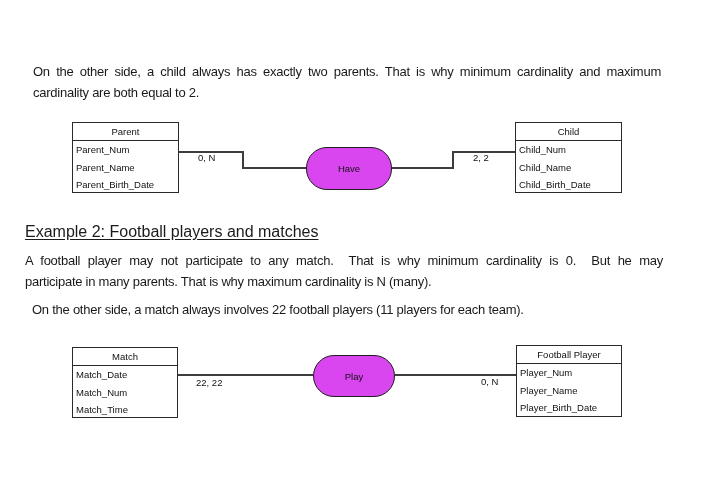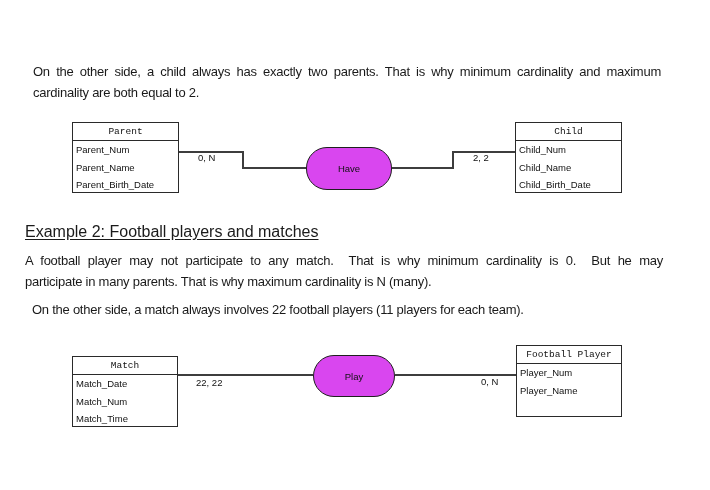--- a/index.html
+++ b/index.html
@@ -18,21 +18,21 @@
   .textblock .line.just { text-align: justify; text-align-last: justify; }
   .heading { position: absolute; font-size: 16px; line-height: 21px; letter-spacing: 0px;
              text-decoration: underline; text-underline-offset: 2px; }
   
   .entity {
     position: absolute; background: #ffffff; border: 1.2px solid #2a2a2a;
     box-sizing: border-box; z-index: 2; font-size: 9.5px; color: #111;
   }
   .entity .etitle {
     height: 18px; border-bottom: 1.2px solid #2a2a2a; box-sizing: border-box;
-    display: flex; align-items: center; justify-content: center; font-family: Liberation Mono, monospace;
+    display: flex; align-items: center; justify-content: center;
   }
   .entity .erow {
     height: 17.6px; display: flex; align-items: center; padding-left: 3px;
   }
   .rel {
     position: absolute; background: #d946ef; border: 1.5px solid #1f1f1f;
     border-radius: 21px; box-sizing: border-box; z-index: 2;
     display: flex; align-items: center; justify-content: center;
     font-size: 9.5px; color: #111;
   }
@@ -85,28 +85,29 @@
   <div class="textblock" style="left:32px; top:299px; width:640px;">
     <div class="line">On the other side, a match always involves 22 football players (11 players for each team).</div>
   </div>
 
   <div class="seg" style="left:178px; top:374px; width:135px; height:2px;"></div>
   <div class="seg" style="left:395px; top:374px; width:122px; height:2px;"></div>
 
   <div class="card" style="left:196px; top:377px;">22, 22</div>
   <div class="card" style="left:481px; top:376px;">0, N</div>
 
-  <div class="entity" style="left:72px; top:347px; width:106px; height:71px;margin-top:9px;">
+  <div class="entity" style="left:72px; top:347px; width:106px; height:71px;">
     <div class="etitle">Match</div>
     <div class="erow">Match_Date</div>
     <div class="erow">Match_Num</div>
     <div class="erow">Match_Time</div>
   </div>
 
   <div class="rel" style="left:313px; top:355px; width:82px; height:42px;">Play</div>
 
   <div class="entity" style="left:516px; top:345px; width:106px; height:72px;">
     <div class="etitle">Football Player</div>
     <div class="erow">Player_Num</div>
     <div class="erow">Player_Name</div>
+    <div class="erow">Player_Birth_Date</div>
   </div>
 
 </div>
 
 </body></html>

